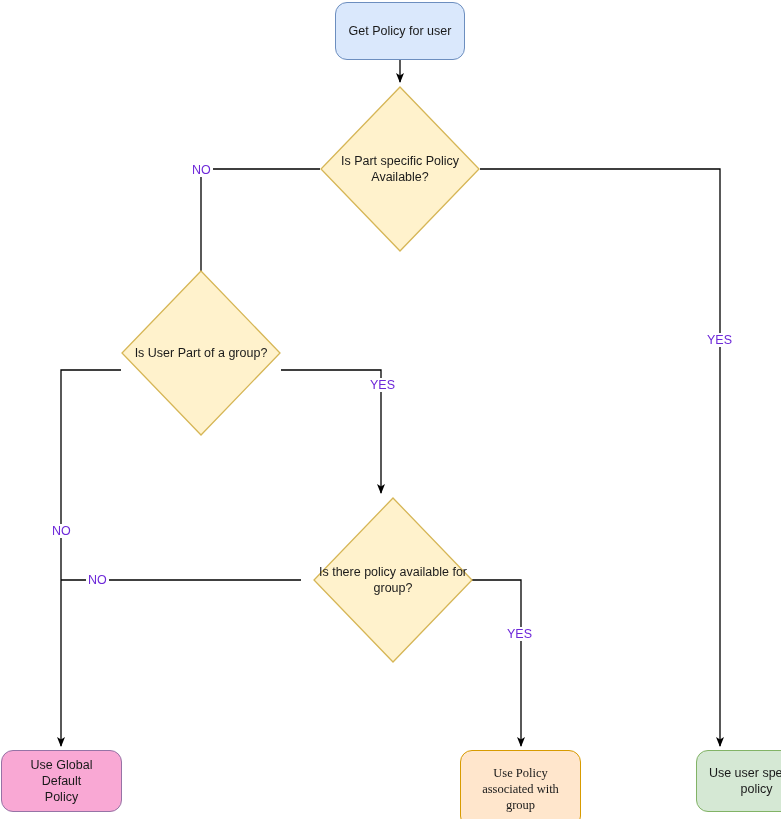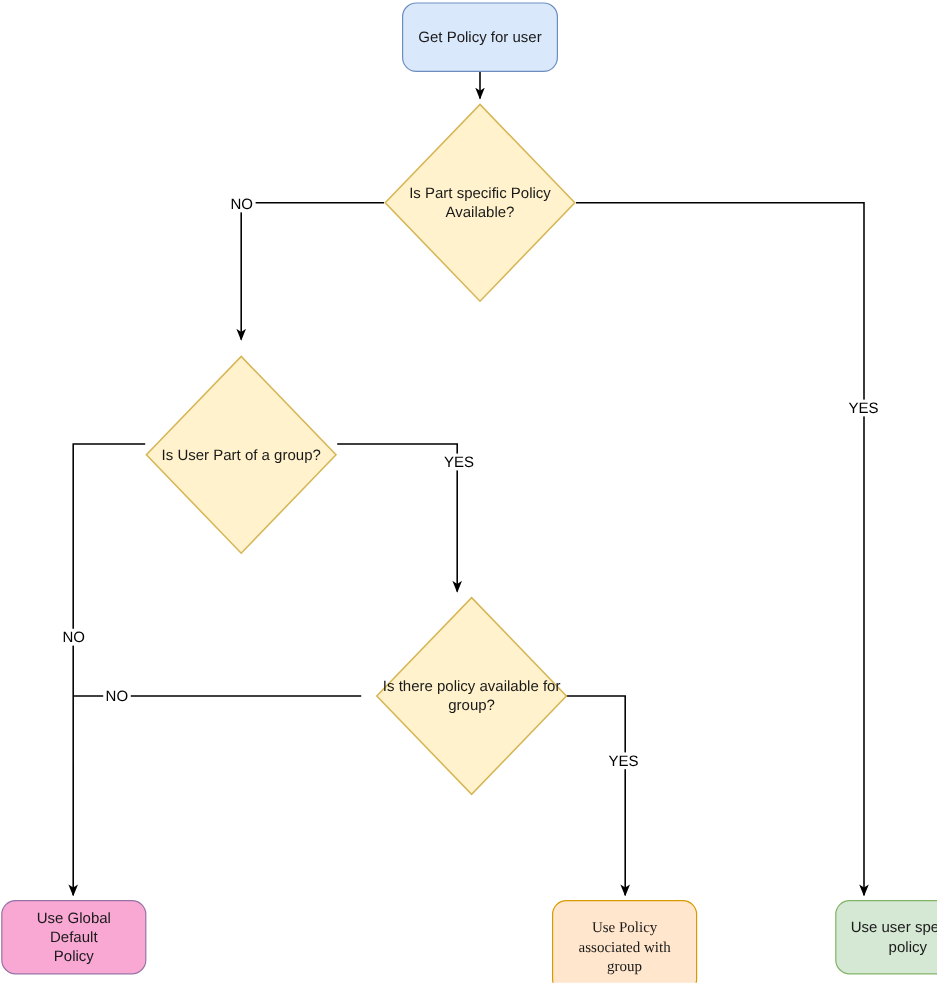--- a/index.html
+++ b/index.html
@@ -63,21 +63,21 @@
     font-size: 12.5px;
     line-height: 16px;
     color: #1a1a1a;
     white-space: pre-line;
     z-index: 3;
   }
   .edge-label {
     position: absolute;
     font-size: 12.5px;
     line-height: 14px;
-    color: #000000;
+    color: #6d28d9;
     background: #ffffff;
     padding: 0 2px;
     z-index: 4;
     white-space: nowrap;
   }
 </style>
 </head>
 <body>
 
 <div id="canvas">
@@ -102,21 +102,21 @@
       <div class="node rbox" style="left: 335px; top: 2px; width: 130px; height: 58px; background: rgb(218, 232, 252); border-color: rgb(108, 142, 191);">
         <span class="node-label">Get Policy for user</span>
       </div>
       <div class="diamond-wrap" style="left: 320px; top: 86px; width: 160px; height: 166px;">
         <svg width="160" height="166">
           <polygon points="80,1 159,83 80,165 1,83" fill="#fff2cc" stroke="#d6b656" stroke-width="1.3"></polygon>
         </svg>
         <div class="diamond-text">Is Part specific Policy
 Available?</div>
       </div>
-      <div class="diamond-wrap" style="left: 121px; top: 296px; width: 160px; height: 166px;">
+      <div class="diamond-wrap" style="left: 121px; top: 270px; width: 160px; height: 166px;">
         <svg width="160" height="166">
           <polygon points="80,1 159,83 80,165 1,83" fill="#fff2cc" stroke="#d6b656" stroke-width="1.3"></polygon>
         </svg>
         <div class="diamond-text">Is User Part of a group?</div>
       </div>
       <div class="diamond-wrap" style="left: 313px; top: 497px; width: 160px; height: 166px;">
         <svg width="160" height="166">
           <polygon points="80,1 159,83 80,165 1,83" fill="#fff2cc" stroke="#d6b656" stroke-width="1.3"></polygon>
         </svg>
         <div class="diamond-text">Is there policy available for

